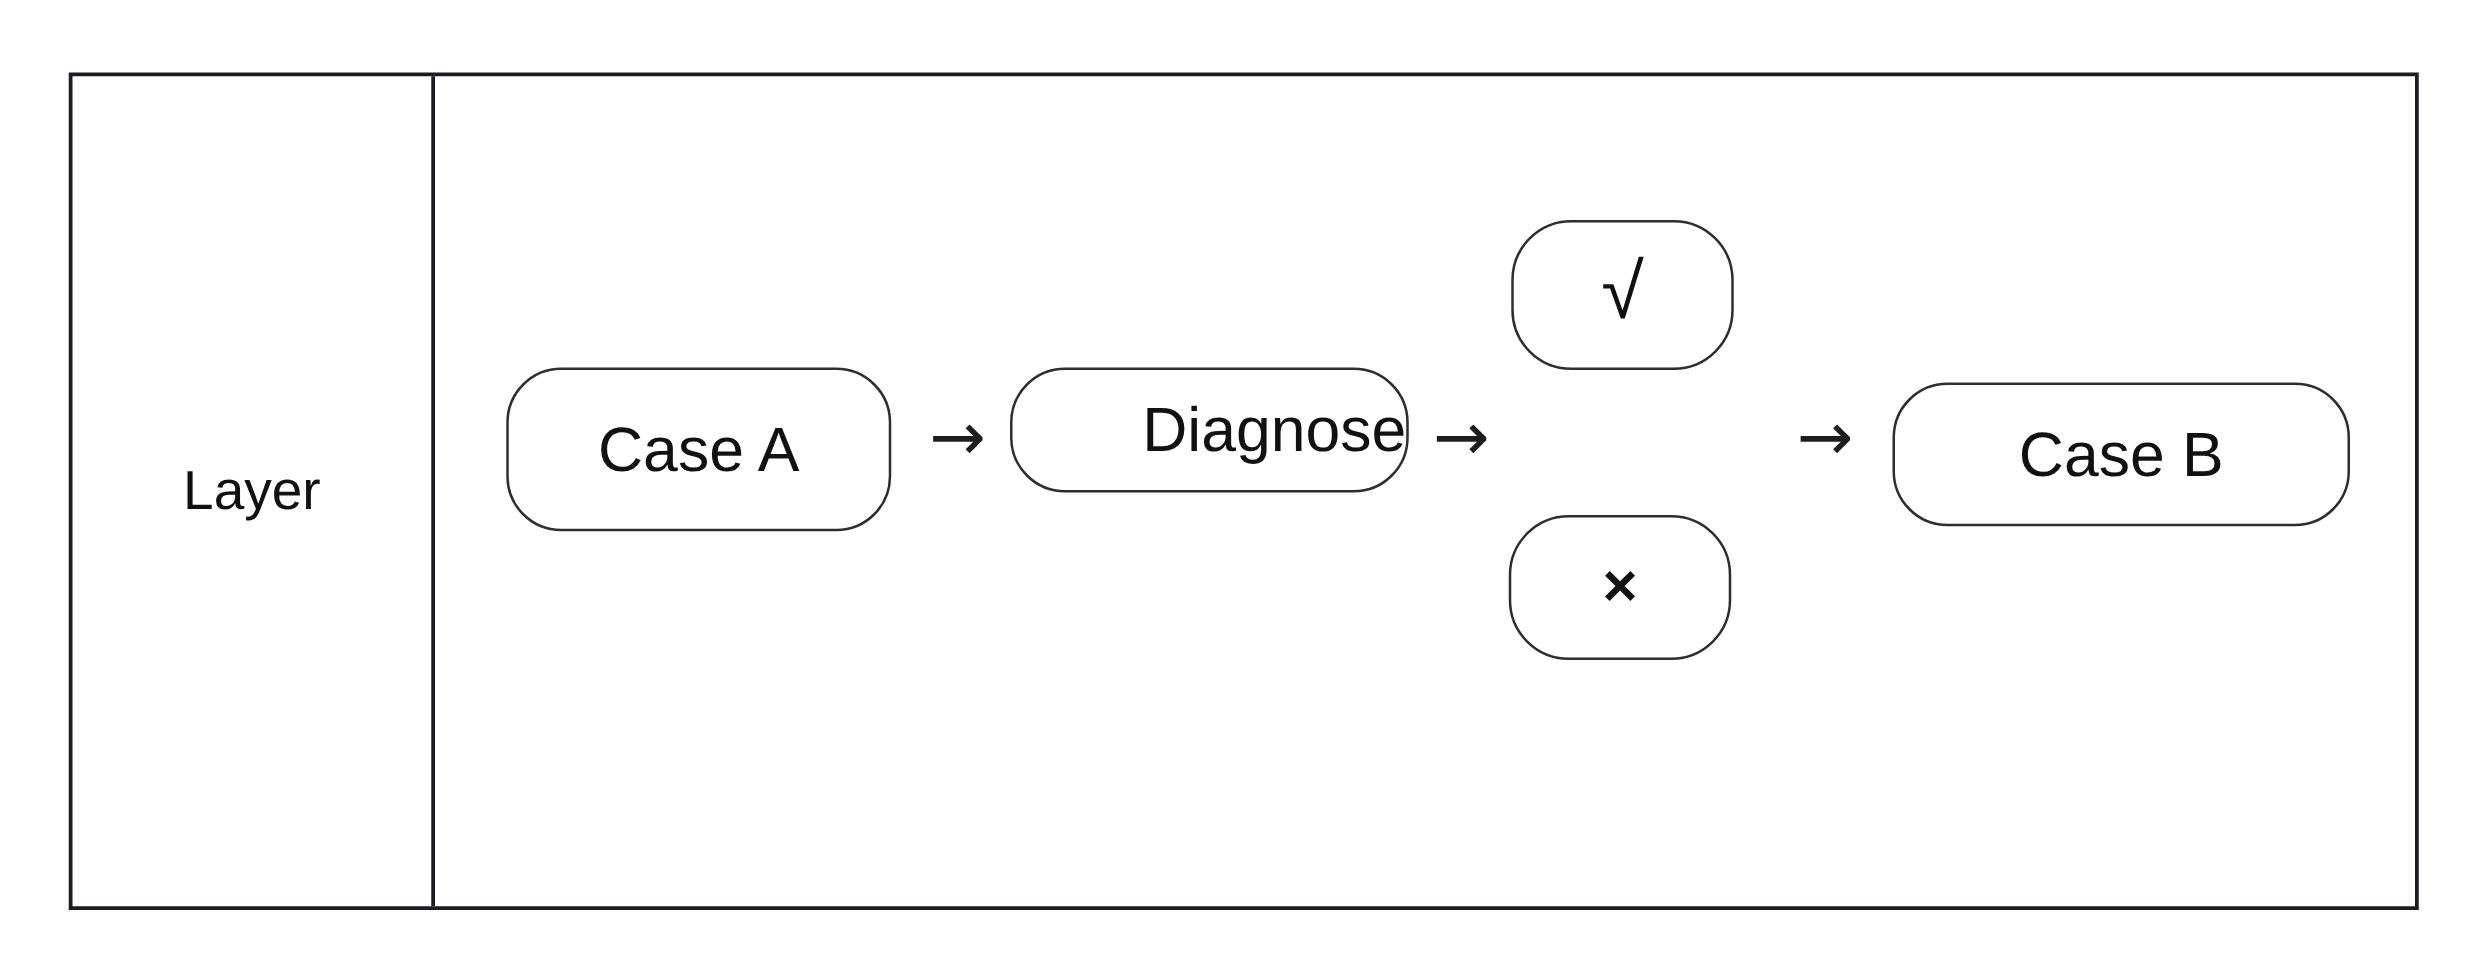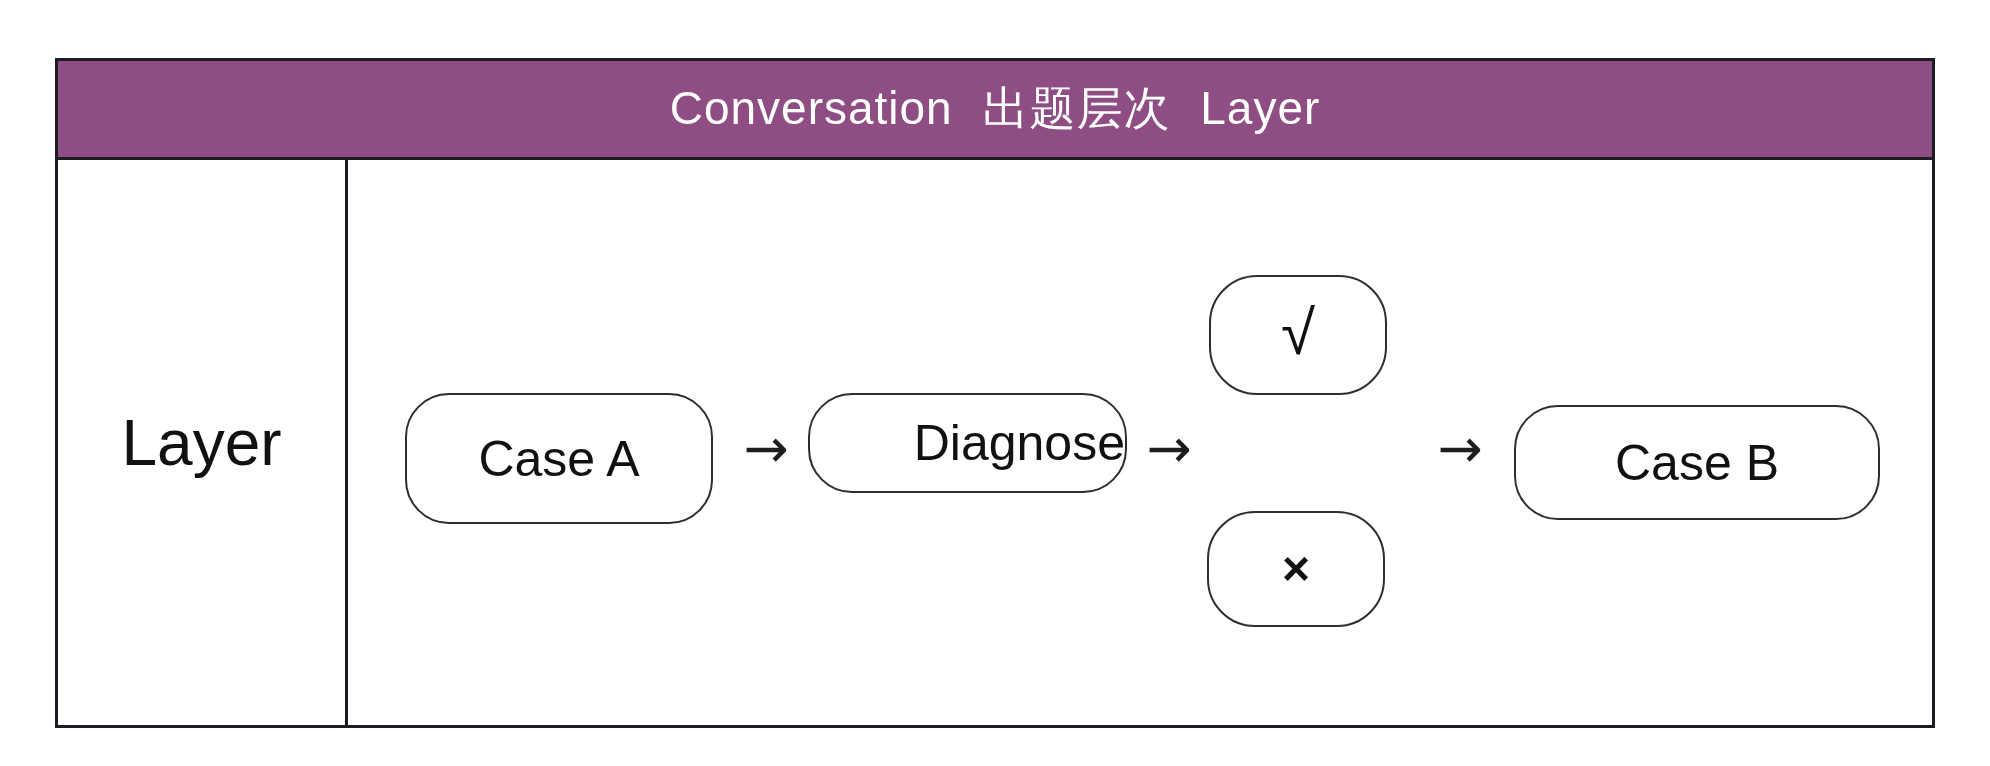--- a/index.html
+++ b/index.html
@@ -52,21 +52,21 @@
   }
   .label-cell {
     flex: 0 0 290px;
     border-right: 3px solid #1c1c24;
     box-sizing: border-box;
     display: flex;
     align-items: center;
     justify-content: center;
   }
   .label-cell .row-label-text {
-    font-size: 64px;
+    font-size: 44px;
     color: #111111;
   }
   .flow-cell {
     position: relative;
     flex: 1 1 auto;
   }
   
   .node {
     position: absolute;
     box-sizing: border-box;
@@ -109,23 +109,20 @@
   .arrow-1 { left: 418px;  top: 291px; }
   .arrow-2 { left: 821px;  top: 291px; }
   .arrow-3 { left: 1112px; top: 291px; }
 </style>
 </head>
 <body>
 
 <div class="canvas">
   <div class="layer-table">
 
-    <div class="table-header">
-      <span class="title-text">Conversation  出题层次  Layer</span>
-    </div>
 
     <div class="table-body">
 
       <div class="label-cell">
         <span class="row-label-text">Layer</span>
       </div>
 
       <div class="flow-cell">
 
         <div class="node node-case-a">

